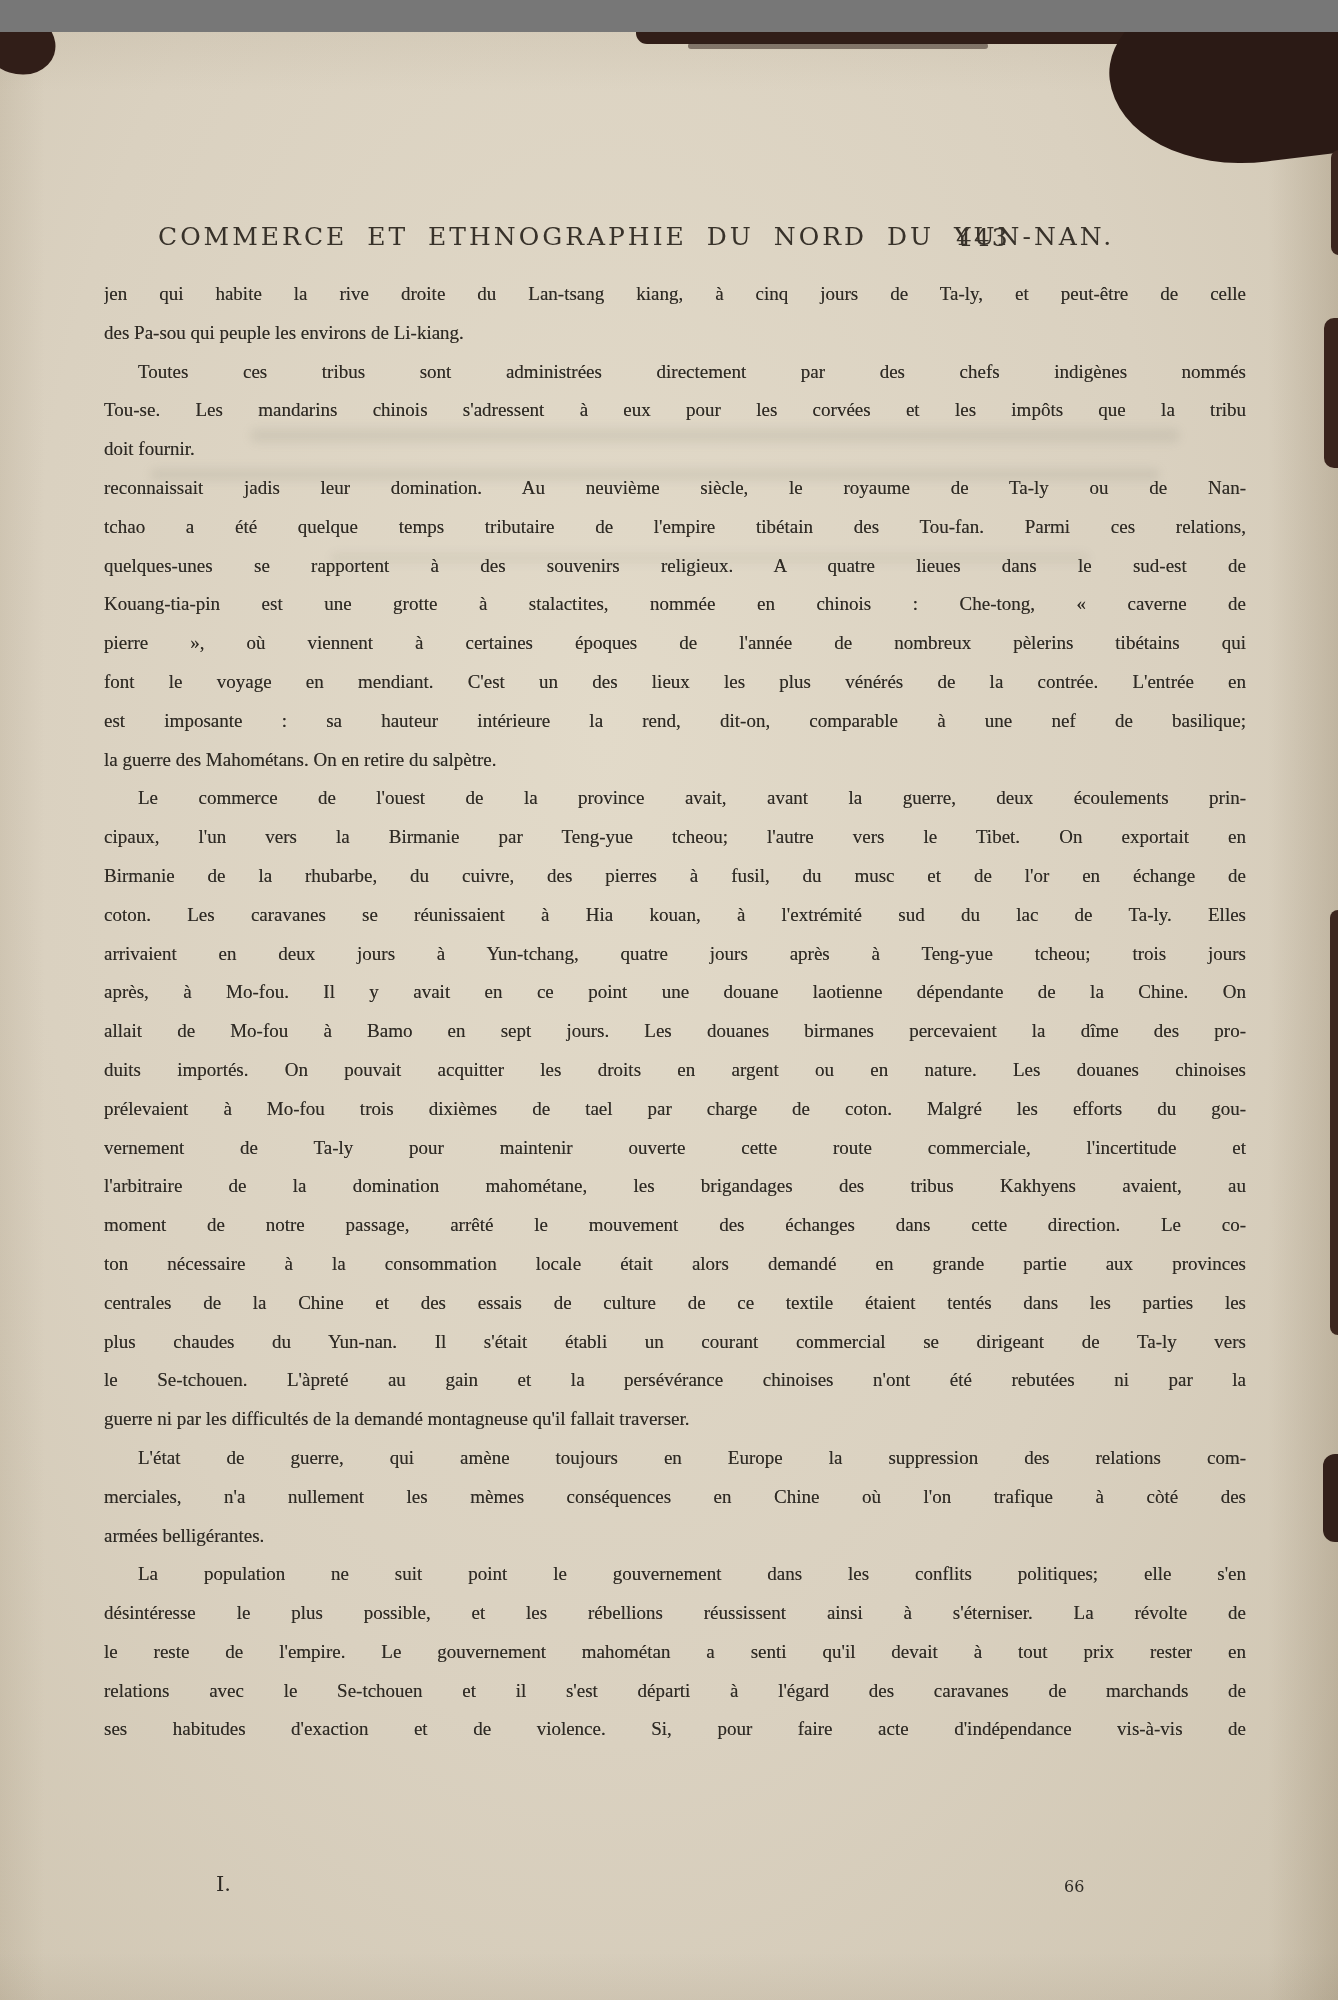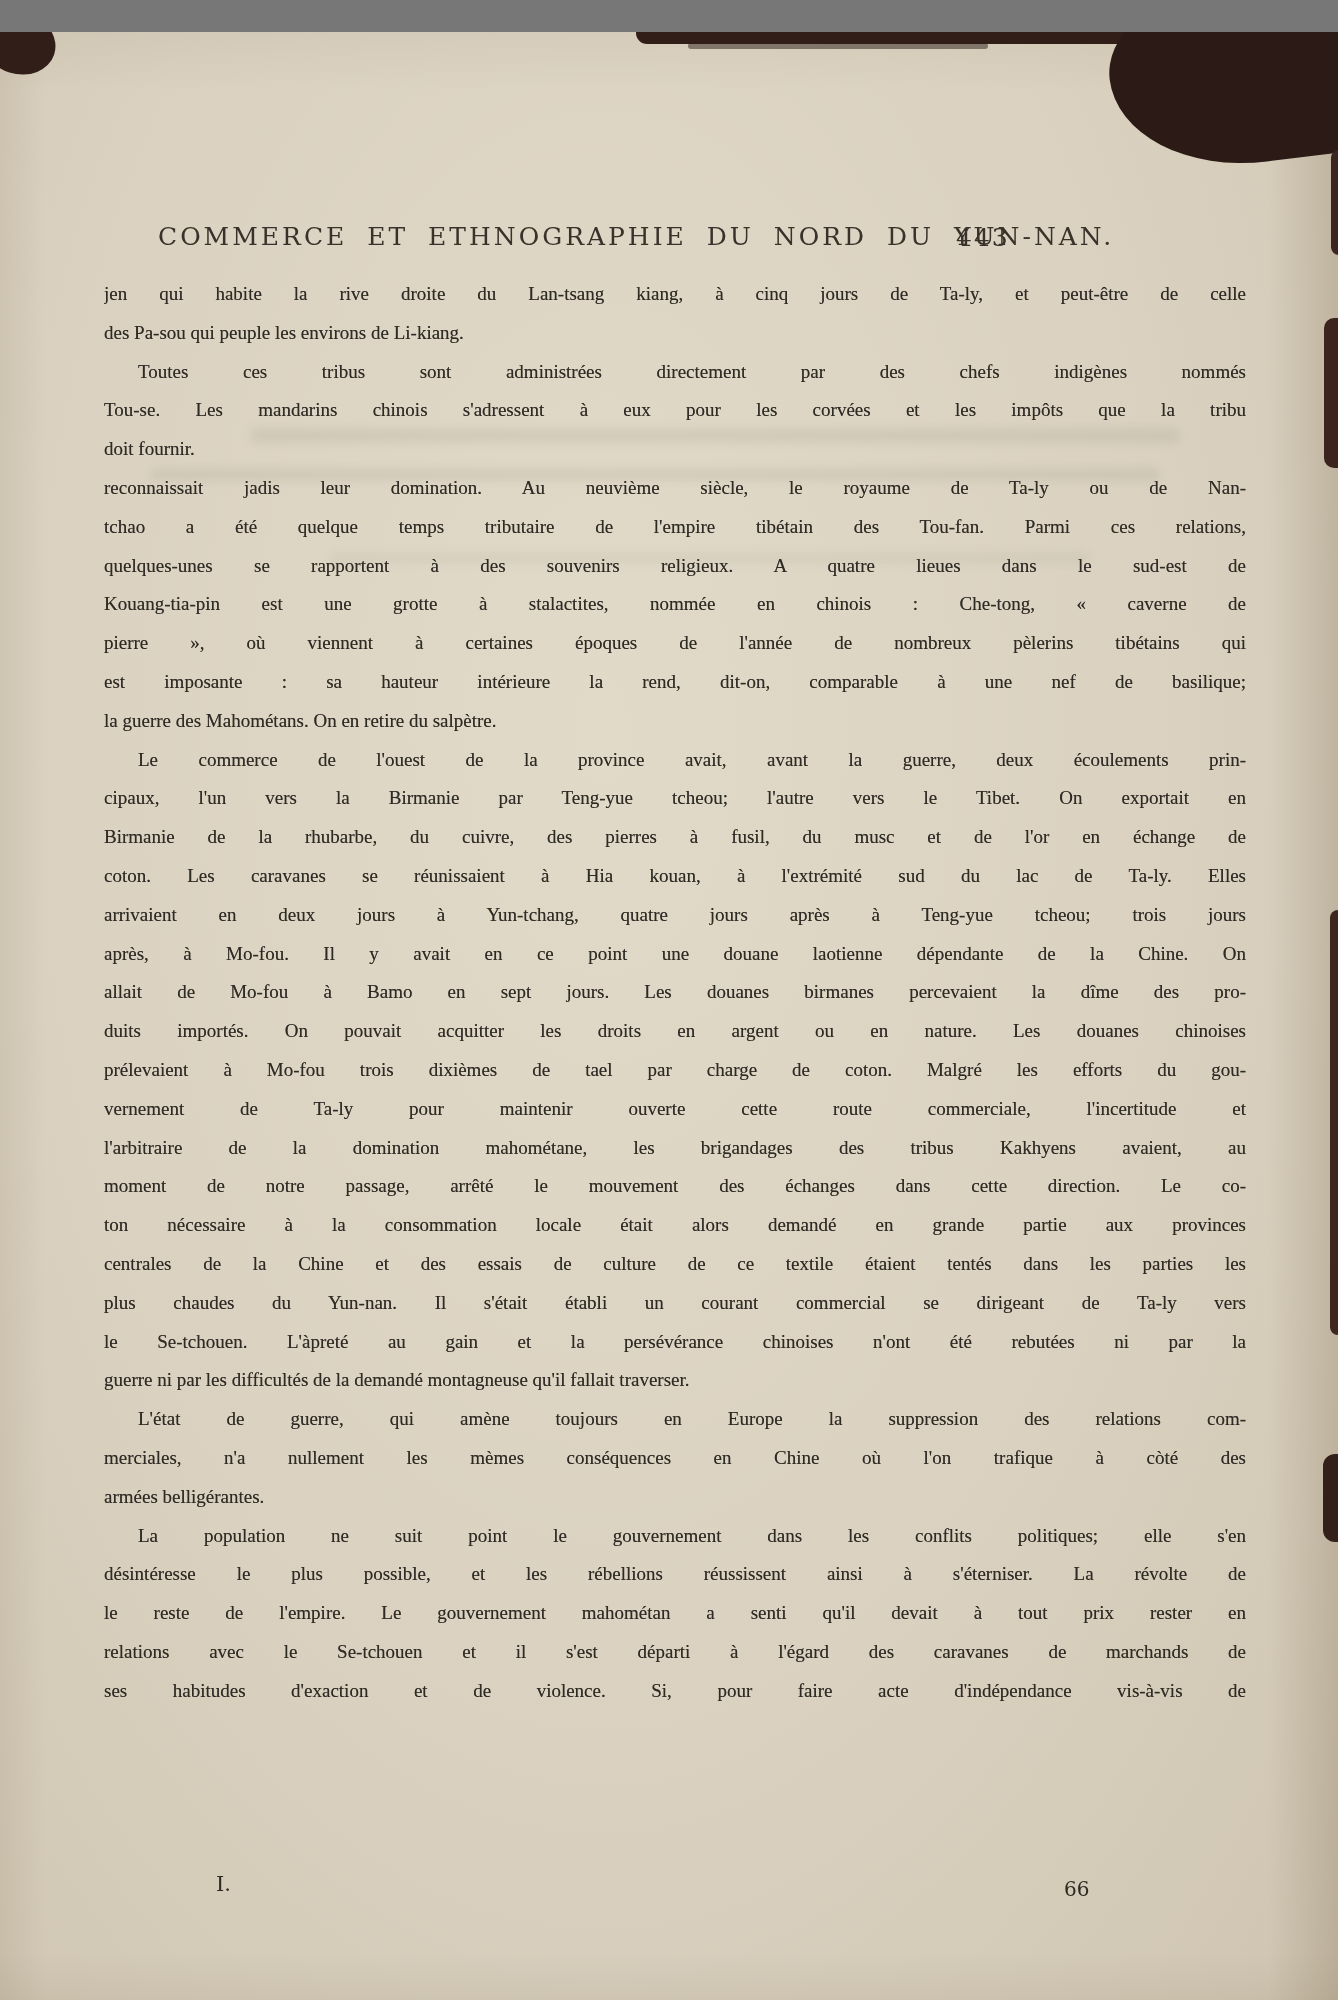--- a/index.html
+++ b/index.html
@@ -41,21 +41,21 @@
     font-size:19px; line-height:38.8px; height:38.8px;
     text-align:justify; text-align-last:justify;
     color:#2e2a24; overflow:hidden; white-space:normal;
     text-shadow:0 0 0.5px rgba(46,42,36,0.55);
     font-family:Liberation Serif, serif;
   }
   .line.indent { text-indent:34px; }
   .line.end { text-align-last:left; }
   
   .sig-left  { position:absolute; left:216px;  top:1840px; font-size:21px; color:#2e2a24; }
-  .sig-right { position:absolute; left:1064px; top:1845px; font-size:20px; color:#2e2a24; }
+  .sig-right { position:absolute; left:1064px; top:1845px; font-size:16px; color:#2e2a24; }
 </style>
 </head>
 <body>
 
 <div class="page">
 
   <div class="stain stain-tl"></div>
   <div class="stain stain-top"></div>
   <div class="stain stain-top2"></div>
   <div class="stain stain-tr"></div>
@@ -75,20 +75,21 @@
       <div class="line">jen qui habite la rive droite du Lan-tsang kiang, à cinq jours de Ta-ly, et peut-être de celle</div>
       <div class="line end">des Pa-sou qui peuple les environs de Li-kiang.</div>
       <div class="line indent">Toutes ces tribus sont administrées directement par des chefs indigènes nommés</div>
       <div class="line">Tou-se. Les mandarins chinois s'adressent à eux pour les corvées et les impôts que la tribu</div>
       <div class="line end">doit fournir.</div>
       <div class="line">reconnaissait jadis leur domination. Au neuvième siècle, le royaume de Ta-ly ou de Nan-</div>
       <div class="line">tchao a été quelque temps tributaire de l'empire tibétain des Tou-fan. Parmi ces relations,</div>
       <div class="line">quelques-unes se rapportent à des souvenirs religieux. A quatre lieues dans le sud-est de</div>
       <div class="line">Kouang-tia-pin est une grotte à stalactites, nommée en chinois : Che-tong, « caverne de</div>
       <div class="line">pierre », où viennent à certaines époques de l'année de nombreux pèlerins tibétains qui</div>
+      <div class="line">font le voyage en mendiant. C'est un des lieux les plus vénérés de la contrée. L'entrée en</div>
       <div class="line">est imposante : sa hauteur intérieure la rend, dit-on, comparable à une nef de basilique;</div>
       <div class="line end">la guerre des Mahométans. On en retire du salpètre.</div>
       <div class="line indent">Le commerce de l'ouest de la province avait, avant la guerre, deux écoulements prin-</div>
       <div class="line">cipaux, l'un vers la Birmanie par Teng-yue tcheou; l'autre vers le Tibet. On exportait en</div>
       <div class="line">Birmanie de la rhubarbe, du cuivre, des pierres à fusil, du musc et de l'or en échange de</div>
       <div class="line">coton. Les caravanes se réunissaient à Hia kouan, à l'extrémité sud du lac de Ta-ly. Elles</div>
       <div class="line">arrivaient en deux jours à Yun-tchang, quatre jours après à Teng-yue tcheou; trois jours</div>
       <div class="line">après, à Mo-fou. Il y avait en ce point une douane laotienne dépendante de la Chine. On</div>
       <div class="line">allait de Mo-fou à Bamo en sept jours. Les douanes birmanes percevaient la dîme des pro-</div>
       <div class="line">duits importés. On pouvait acquitter les droits en argent ou en nature. Les douanes chinoises</div>

